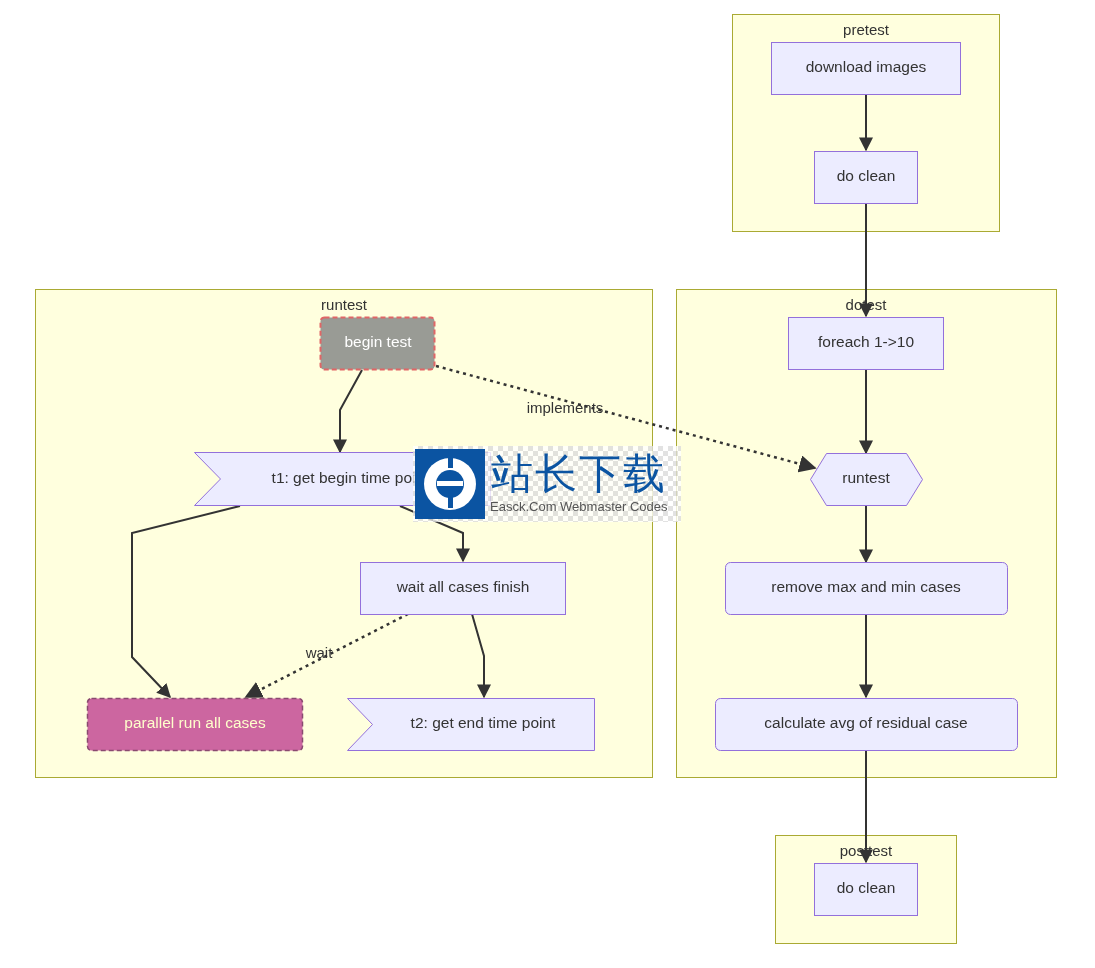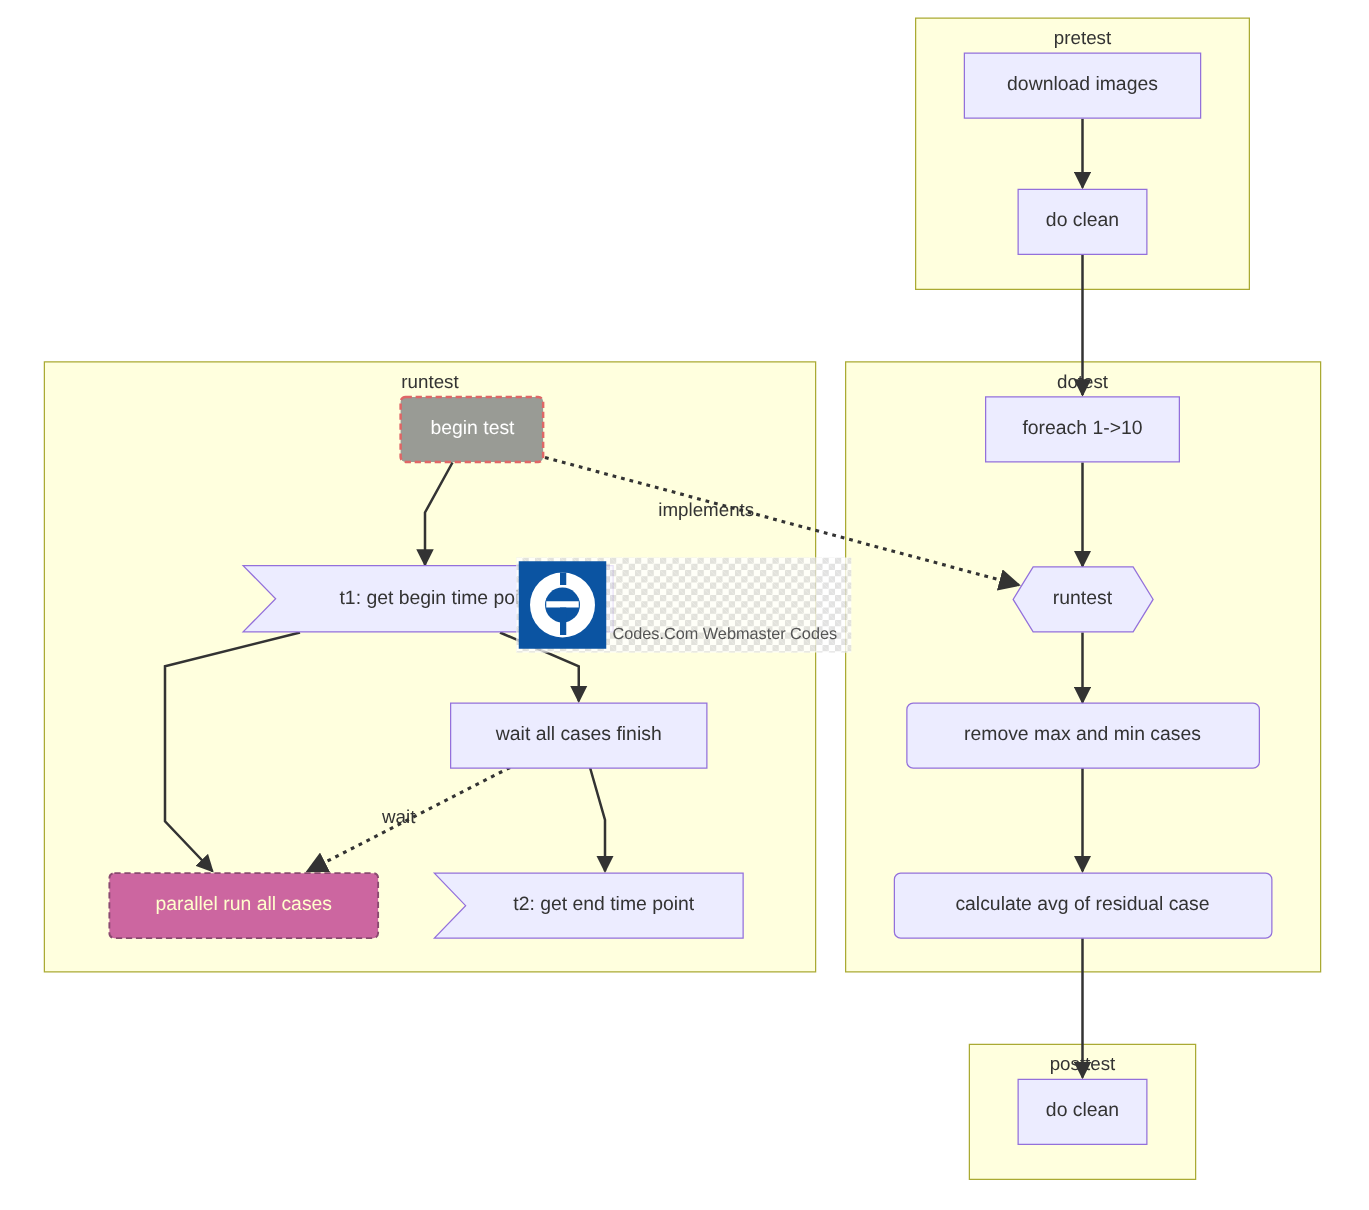--- a/index.html
+++ b/index.html
@@ -125,14 +125,15 @@
   <div class="wm-bg"></div>
   <div class="wm-logo">
     <svg width="70" height="70" viewBox="0 0 70 70">
       <circle cx="35" cy="35" r="26" fill="#ffffff"></circle>
       <circle cx="35" cy="35" r="14" fill="#0b54a2"></circle>
       <rect x="22" y="32" width="26" height="5" fill="#ffffff"></rect>
       <rect x="33" y="37" width="5" height="22" fill="#0b54a2"></rect>
       <rect x="33" y="9" width="5" height="10" fill="#0b54a2"></rect>
     </svg>
   </div>
-  <div class="wm-sub">Codes.Com Webmaster Codes</div>
+  <div class="wm-title">站长下载</div>
+  <div class="wm-sub">Easck.Com Webmaster Codes</div>
 </div>
 
 </body></html>

